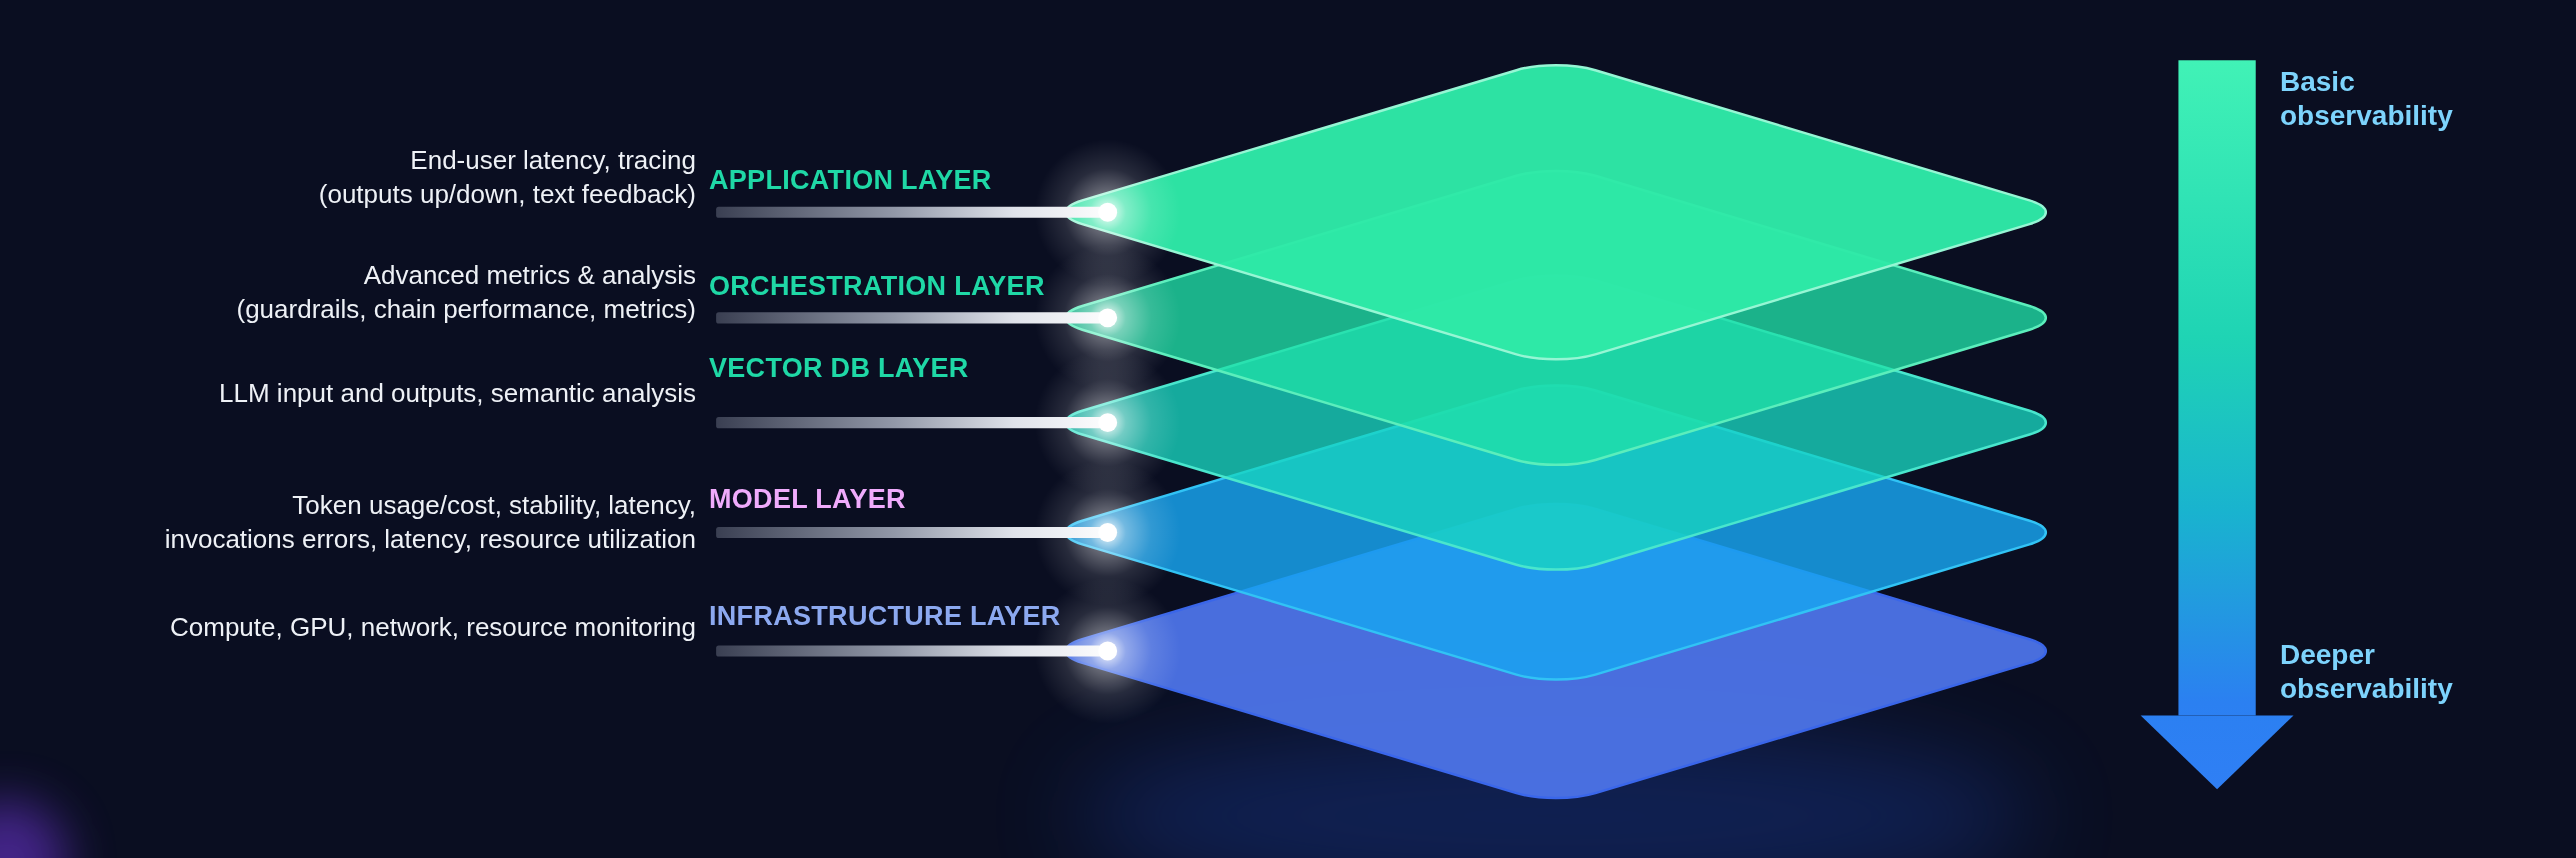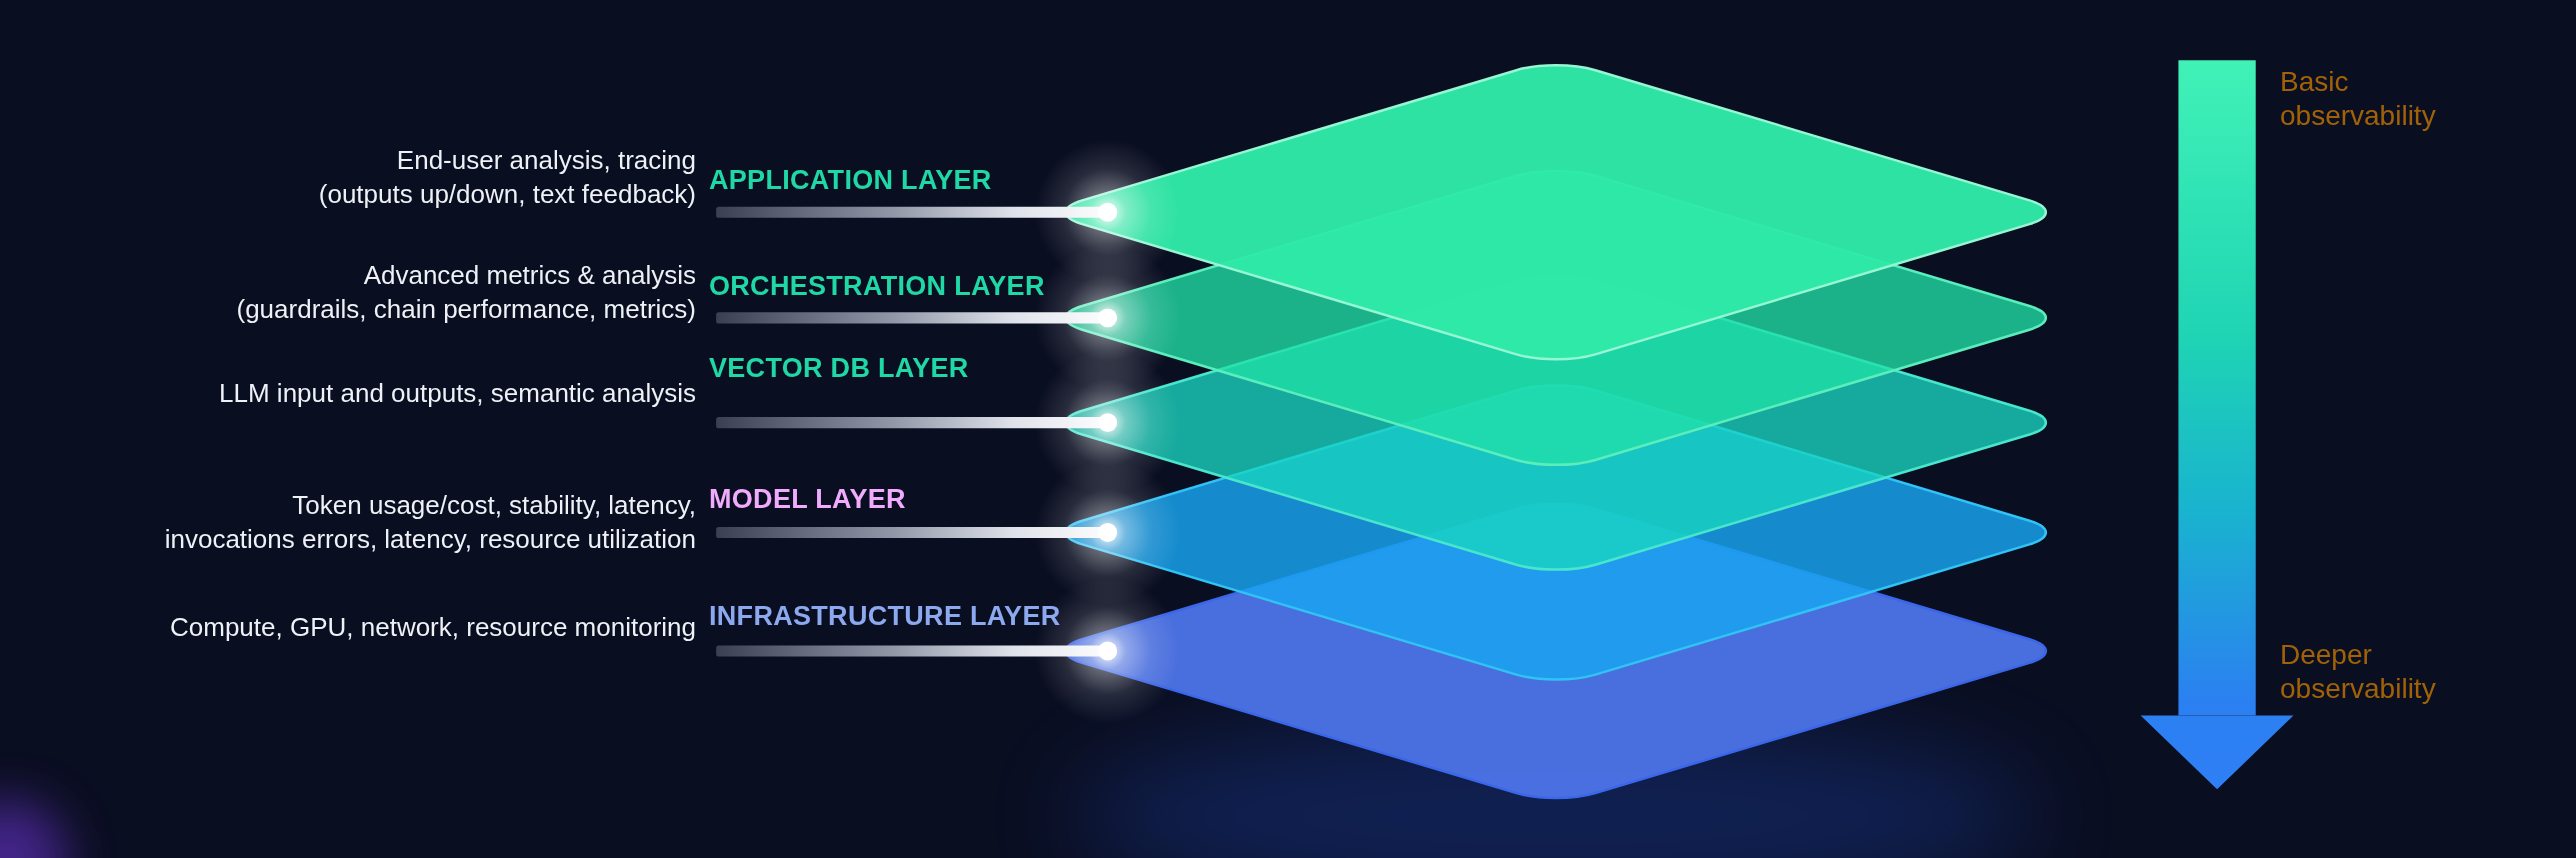--- a/index.html
+++ b/index.html
@@ -30,24 +30,24 @@
     font-weight:700;
     letter-spacing:0.3px;
     white-space:nowrap;
   }
   .lab-green{color:#1fd8a6;}
   .lab-sky{color:#f0abfc;}
   .lab-peri{color:#8ca9f0;}
   .legend-label{
     position:absolute;
     left:2280px;
-    color:#a16207;
+    color:#7dd3fc;
     font-size:28px;
     line-height:34px;
-    font-weight:400;
+    font-weight:700;
     white-space:nowrap;
   }
 </style>
 </head>
 <body>
 
 <div id="canvas">
 
   <svg id="scene" width="2576" height="859" viewBox="0 0 3000 1000">
     <defs>
@@ -116,21 +116,21 @@
       <circle cx="1290" cy="758" r="11" fill="#ffffff"></circle>
     </g>
 
     <g>
       <rect x="2537" y="70" width="90" height="763" fill="url(#arrowGrad)"></rect>
       <polygon points="2493,833 2671,833 2582,919" fill="url(#arrowGrad)"></polygon>
     </g>
   </svg>
 
   <div class="desc" style="top:143px">
-    <div>End-user analysis, tracing</div>
+    <div>End-user latency, tracing</div>
     <div>(outputs up/down, text feedback)</div>
   </div>
   <div class="desc" style="top:258px">
     <div>Advanced metrics &amp; analysis</div>
     <div>(guardrails, chain performance, metrics)</div>
   </div>
   <div class="desc" style="top:376px">
     <div>LLM input and outputs, semantic analysis</div>
   </div>
   <div class="desc" style="top:488px">

